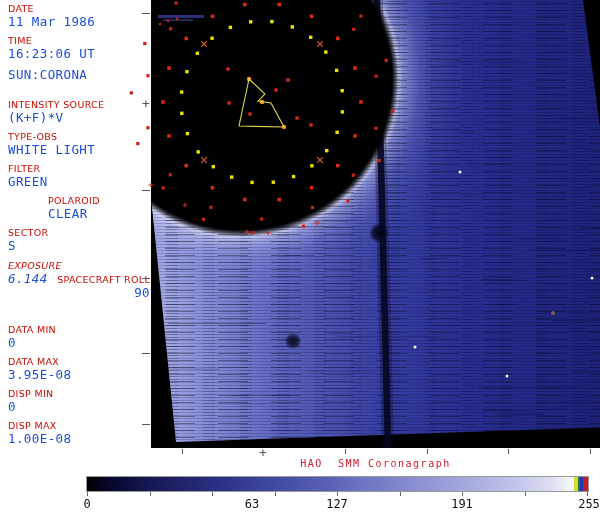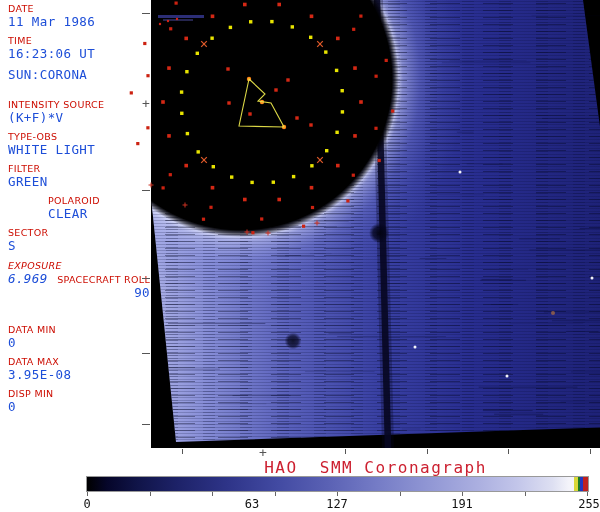--- a/index.html
+++ b/index.html
@@ -7,21 +7,21 @@
        font-family:"DejaVu Sans",sans-serif;}
   #scene{position:absolute;left:0;top:0;}
   #sidebar{position:absolute;left:0;top:0;width:150px;height:460px;}
   .field{position:absolute;left:8px;width:142px;}
   .field .lbl{font-family:"DejaVu Sans",sans-serif;font-size:9.5px;line-height:11px;
               color:#cc0c00;letter-spacing:.3px;white-space:nowrap;}
   .field .val{font-family:"DejaVu Sans Mono","Liberation Mono",monospace;font-size:12.5px;
               line-height:14px;color:#1d4ed8;letter-spacing:.4px;margin-top:1px;white-space:nowrap;}
   #plot-hotspot{position:absolute;left:151px;top:0;width:449px;height:448px;}
   #chart-title{position:absolute;left:151px;top:458px;width:449px;text-align:center;
-         font-family:"DejaVu Sans Mono","Liberation Mono",monospace;font-size:16px;
+         font-family:"DejaVu Sans Mono","Liberation Mono",monospace;font-size:10px;
          letter-spacing:1.5px;color:#cc2030;white-space:pre;}
   #colorbar{position:absolute;border:1px solid #999;}
   .cbtick{position:absolute;width:1px;height:4px;background:#666;}
   .cblabel{position:absolute;font-family:"DejaVu Sans Mono","Liberation Mono",monospace;
            font-size:12px;color:#111;transform:translateX(-50%);white-space:nowrap;}
   .ytick{position:absolute;width:8px;height:1px;background:#555;}
   .xtick{position:absolute;width:1px;height:5px;background:#555;}
   .plus{position:absolute;color:#555;font-family:"DejaVu Sans Mono",monospace;
         font-size:13px;line-height:9px;transform:translate(-50%,-50%);}
 </style>
@@ -276,37 +276,41 @@
       <div class="field" style="top: 195.42px; margin-left: 40px;">
         <div class="lbl">POLAROID</div>
         <div class="val">CLEAR</div>
       </div>
       <div class="field" style="top: 227.49px;">
         <div class="lbl">SECTOR</div>
         <div class="val">S</div>
       </div>
       <div class="field" style="top: 259.56px; font-style: italic;">
         <div class="lbl">EXPOSURE</div>
-        <div class="val">6.969</div>
+        <div class="val">6.144</div>
       </div>
       <div class="field" style="top: 274px; text-align: right;">
         <div class="lbl">SPACECRAFT ROLL</div>
         <div class="val">90</div>
       </div>
       <div class="field" style="top: 323.7px;">
         <div class="lbl">DATA MIN</div>
         <div class="val">0</div>
       </div>
       <div class="field" style="top: 355.77px;">
         <div class="lbl">DATA MAX</div>
         <div class="val">3.95E-08</div>
       </div>
       <div class="field" style="top: 387.84px;">
         <div class="lbl">DISP MIN</div>
         <div class="val">0</div>
+      </div>
+      <div class="field" style="top: 419.91px;">
+        <div class="lbl">DISP MAX</div>
+        <div class="val">1.00E-08</div>
       </div>
     </div>
   <div id="plot-hotspot"></div>
   <div id="ticks">
       <div class="ytick" style="left: 142px; top: 13px;"></div>
       <div class="ytick" style="left: 142px; top: 190px;"></div>
       <div class="ytick" style="left: 142px; top: 278px;"></div>
       <div class="ytick" style="left: 142px; top: 353px;"></div>
       <div class="ytick" style="left: 142px; top: 424px;"></div>
       <div class="plus" style="left: 146px; top: 103px;">+</div>

